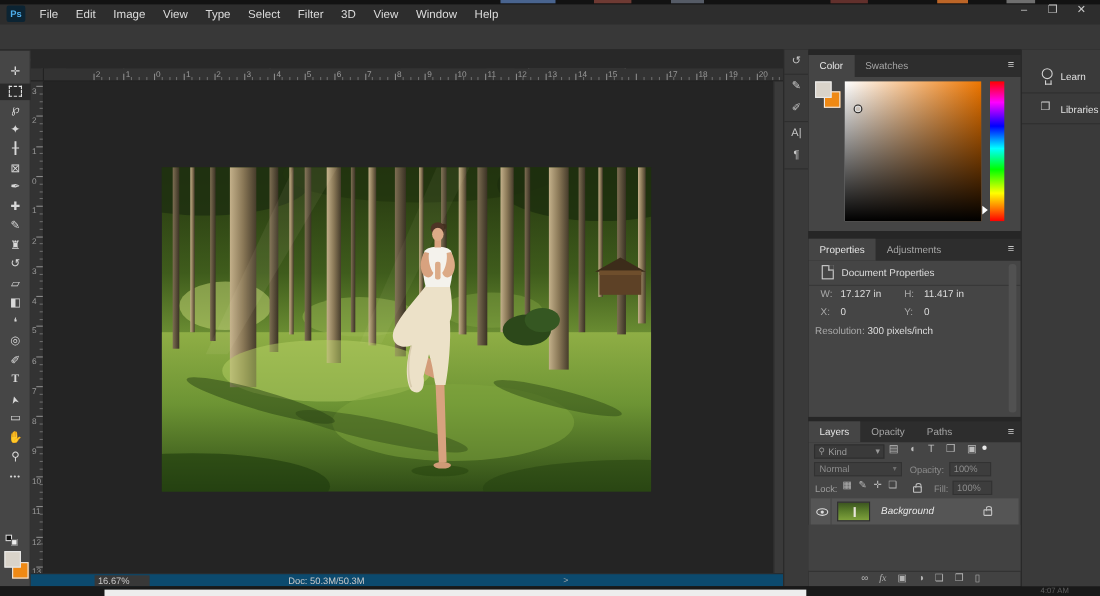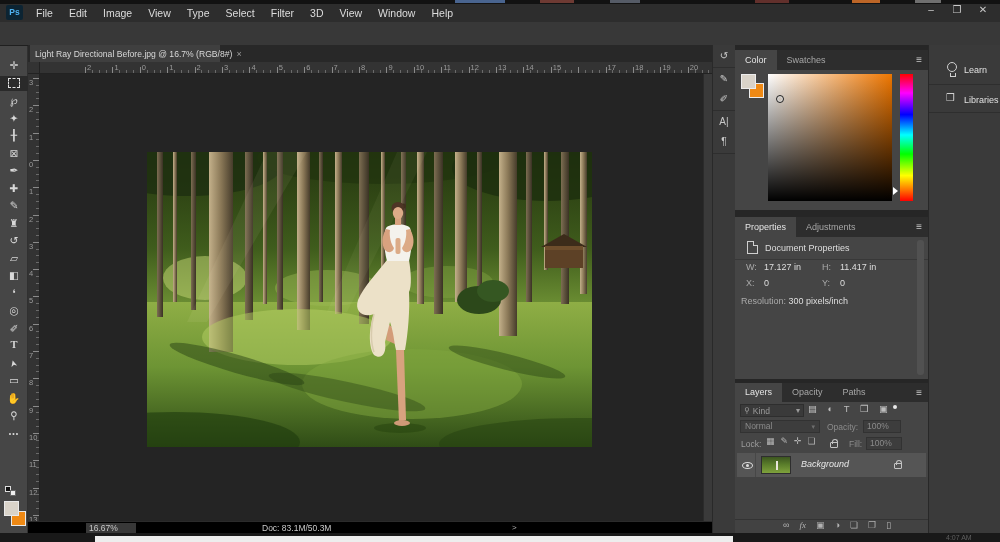--- a/index.html
+++ b/index.html
@@ -68,21 +68,21 @@
 #doctab .x{margin-left:4px;color:#9a9a9a;font-size:9px;}
 #rulercorner{position:absolute;left:28px;top:62px;width:12px;height:12px;background:#333;border-right:1px solid #222;border-bottom:1px solid #222;}
 #hruler{position:absolute;left:40px;top:62px;width:672px;height:12px;background:#333;border-bottom:1px solid #222;overflow:hidden;}
 #vruler{position:absolute;left:28px;top:74px;width:12px;height:447px;background:#333;border-right:1px solid #222;overflow:hidden;}
 .rlabel{position:absolute;font-size:7.5px;color:#9b9b9b;}
 .tickmaj{position:absolute;background:#8a8a8a;}
 .tickmin{position:absolute;background:#6a6a6a;}
 #canvas{position:absolute;left:40px;top:74px;width:672px;height:447px;background:#242424;}
 #canvas-scroll{position:absolute;left:703px;top:74px;width:9px;height:447px;background:#3a3a3a;border-left:1px solid #2b2b2b;}
 #photo{position:absolute;left:147px;top:152px;width:445px;height:295px;}
-#statusbar{position:absolute;left:28px;top:521px;width:684px;height:12px;background:#000000;border-top:1px solid #2b2b2b;}
+#statusbar{position:absolute;left:28px;top:521px;width:684px;height:12px;background:#0c4a6e;border-top:1px solid #2b2b2b;}
 #zoomfield{position:absolute;left:58px;top:1px;width:50px;height:10px;background:#383838;color:#c9c9c9;font-size:8.5px;padding-left:3px;line-height:10px;}
 #docsize{position:absolute;left:234px;top:1px;color:#c9c9c9;font-size:8.5px;line-height:10px;}
 #statchev{position:absolute;left:484px;top:1px;color:#b0b0b0;font-size:8px;line-height:10px;}
 
 
 #dock{position:absolute;left:712px;top:45px;width:23px;height:488px;background:#3a3a3a;border-left:1px solid #292929;}
 .dockgroup{border-bottom:1px solid #2e2e2e;padding:6px 0;display:flex;flex-direction:column;align-items:center;gap:10px;}
 .dockicon{color:#c9c9c9;font-size:10px;line-height:1;}
 .dockicon .tglyph{font-size:10px;color:#c9c9c9;}
 
@@ -313,24 +313,20 @@
         <span class="b"></span>
       </div>
     <div id="fgswatch-tool" style="background: rgb(217, 211, 201);"></div>
     <div id="bgswatch-tool" style="background: rgb(239, 137, 20);"></div>
     <div id="quickmask"></div>
 
   </div>
 
   
   <div id="tabbar"></div>
-  <div id="doctab">
-    <span class="t">Light Ray Directional Before.jpg @ 16.7% (RGB/8#)</span>
-    <span class="x">×</span>
-  </div>
   <div id="rulercorner"></div>
   <div id="hruler">
       <span class="rlabel" style="left: 47px; top: 1px;">2</span>
       <div class="tickmaj" style="left: 45px; bottom: 0px; width: 1px; height: 6px;"></div>
       <div class="tickmin" style="left: 51.85px; bottom: 0px; width: 1px; height: 3px;"></div>
       <div class="tickmin" style="left: 58.7px; bottom: 0px; width: 1px; height: 3px;"></div>
       <div class="tickmin" style="left: 65.55px; bottom: 0px; width: 1px; height: 3px;"></div>
       <span class="rlabel" style="left: 74.4px; top: 1px;">1</span>
       <div class="tickmaj" style="left: 72.4px; bottom: 0px; width: 1px; height: 6px;"></div>
       <div class="tickmin" style="left: 79.25px; bottom: 0px; width: 1px; height: 3px;"></div>
@@ -623,21 +619,21 @@
         <circle cx="5.5" cy="4" r="2.5" fill="#42301f"></circle>
         <ellipse cx="0" cy="11" rx="5.2" ry="6" fill="#dcab88"></ellipse>
         <path d="M -5.2 8 A 5.5 5 0 0 1 5.2 8 L 5.8 4 A 6.5 6 0 0 0 -5.8 4 Z" fill="#4e3526"></path>
       </g>
     </svg>
   </div>
   <div id="canvas-scroll"></div>
 
   <div id="statusbar">
     <span id="zoomfield">16.67%</span>
-    <span id="docsize">Doc: 83.1M/50.3M</span>
+    <span id="docsize">Doc: 50.3M/50.3M</span>
     <span id="statchev">&gt;</span>
   </div>
 
   
   <div id="dock">
       <div class="dockgroup">
         <div class="dockicon"><span class="tglyph">↺</span></div>
       </div>
       <div class="dockgroup">
         <div class="dockicon"><span class="tglyph">✎</span></div>

